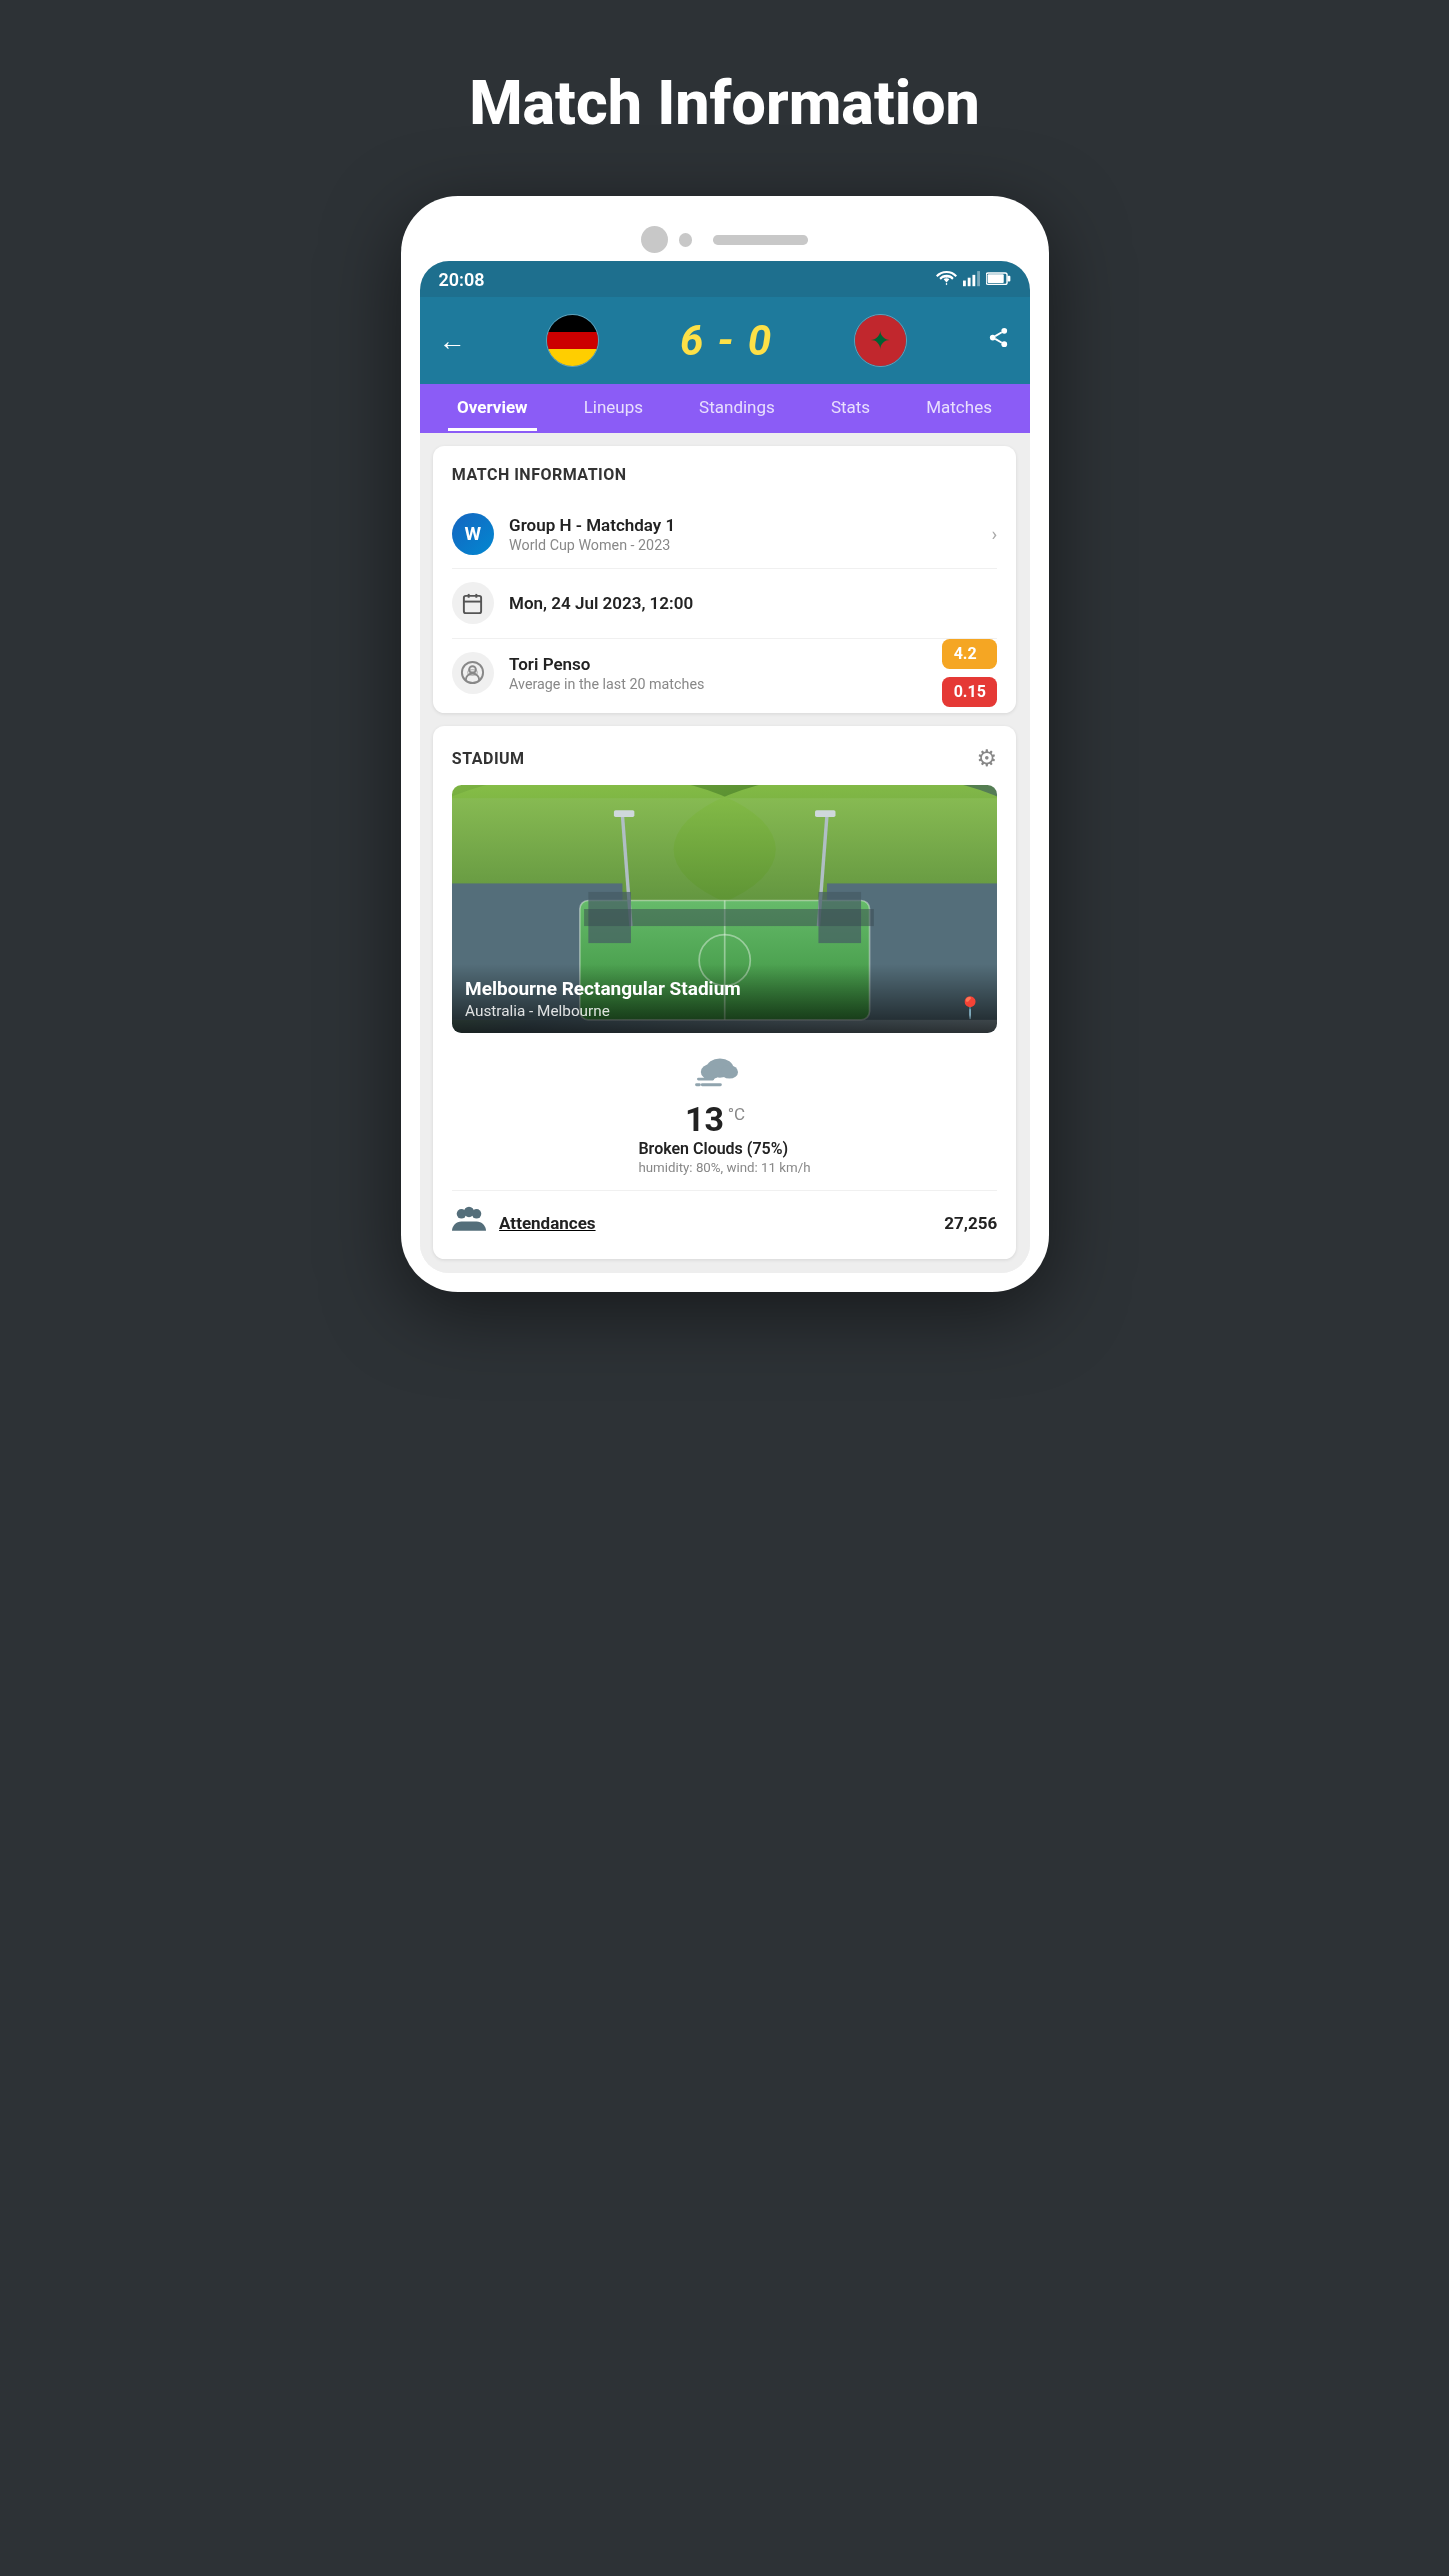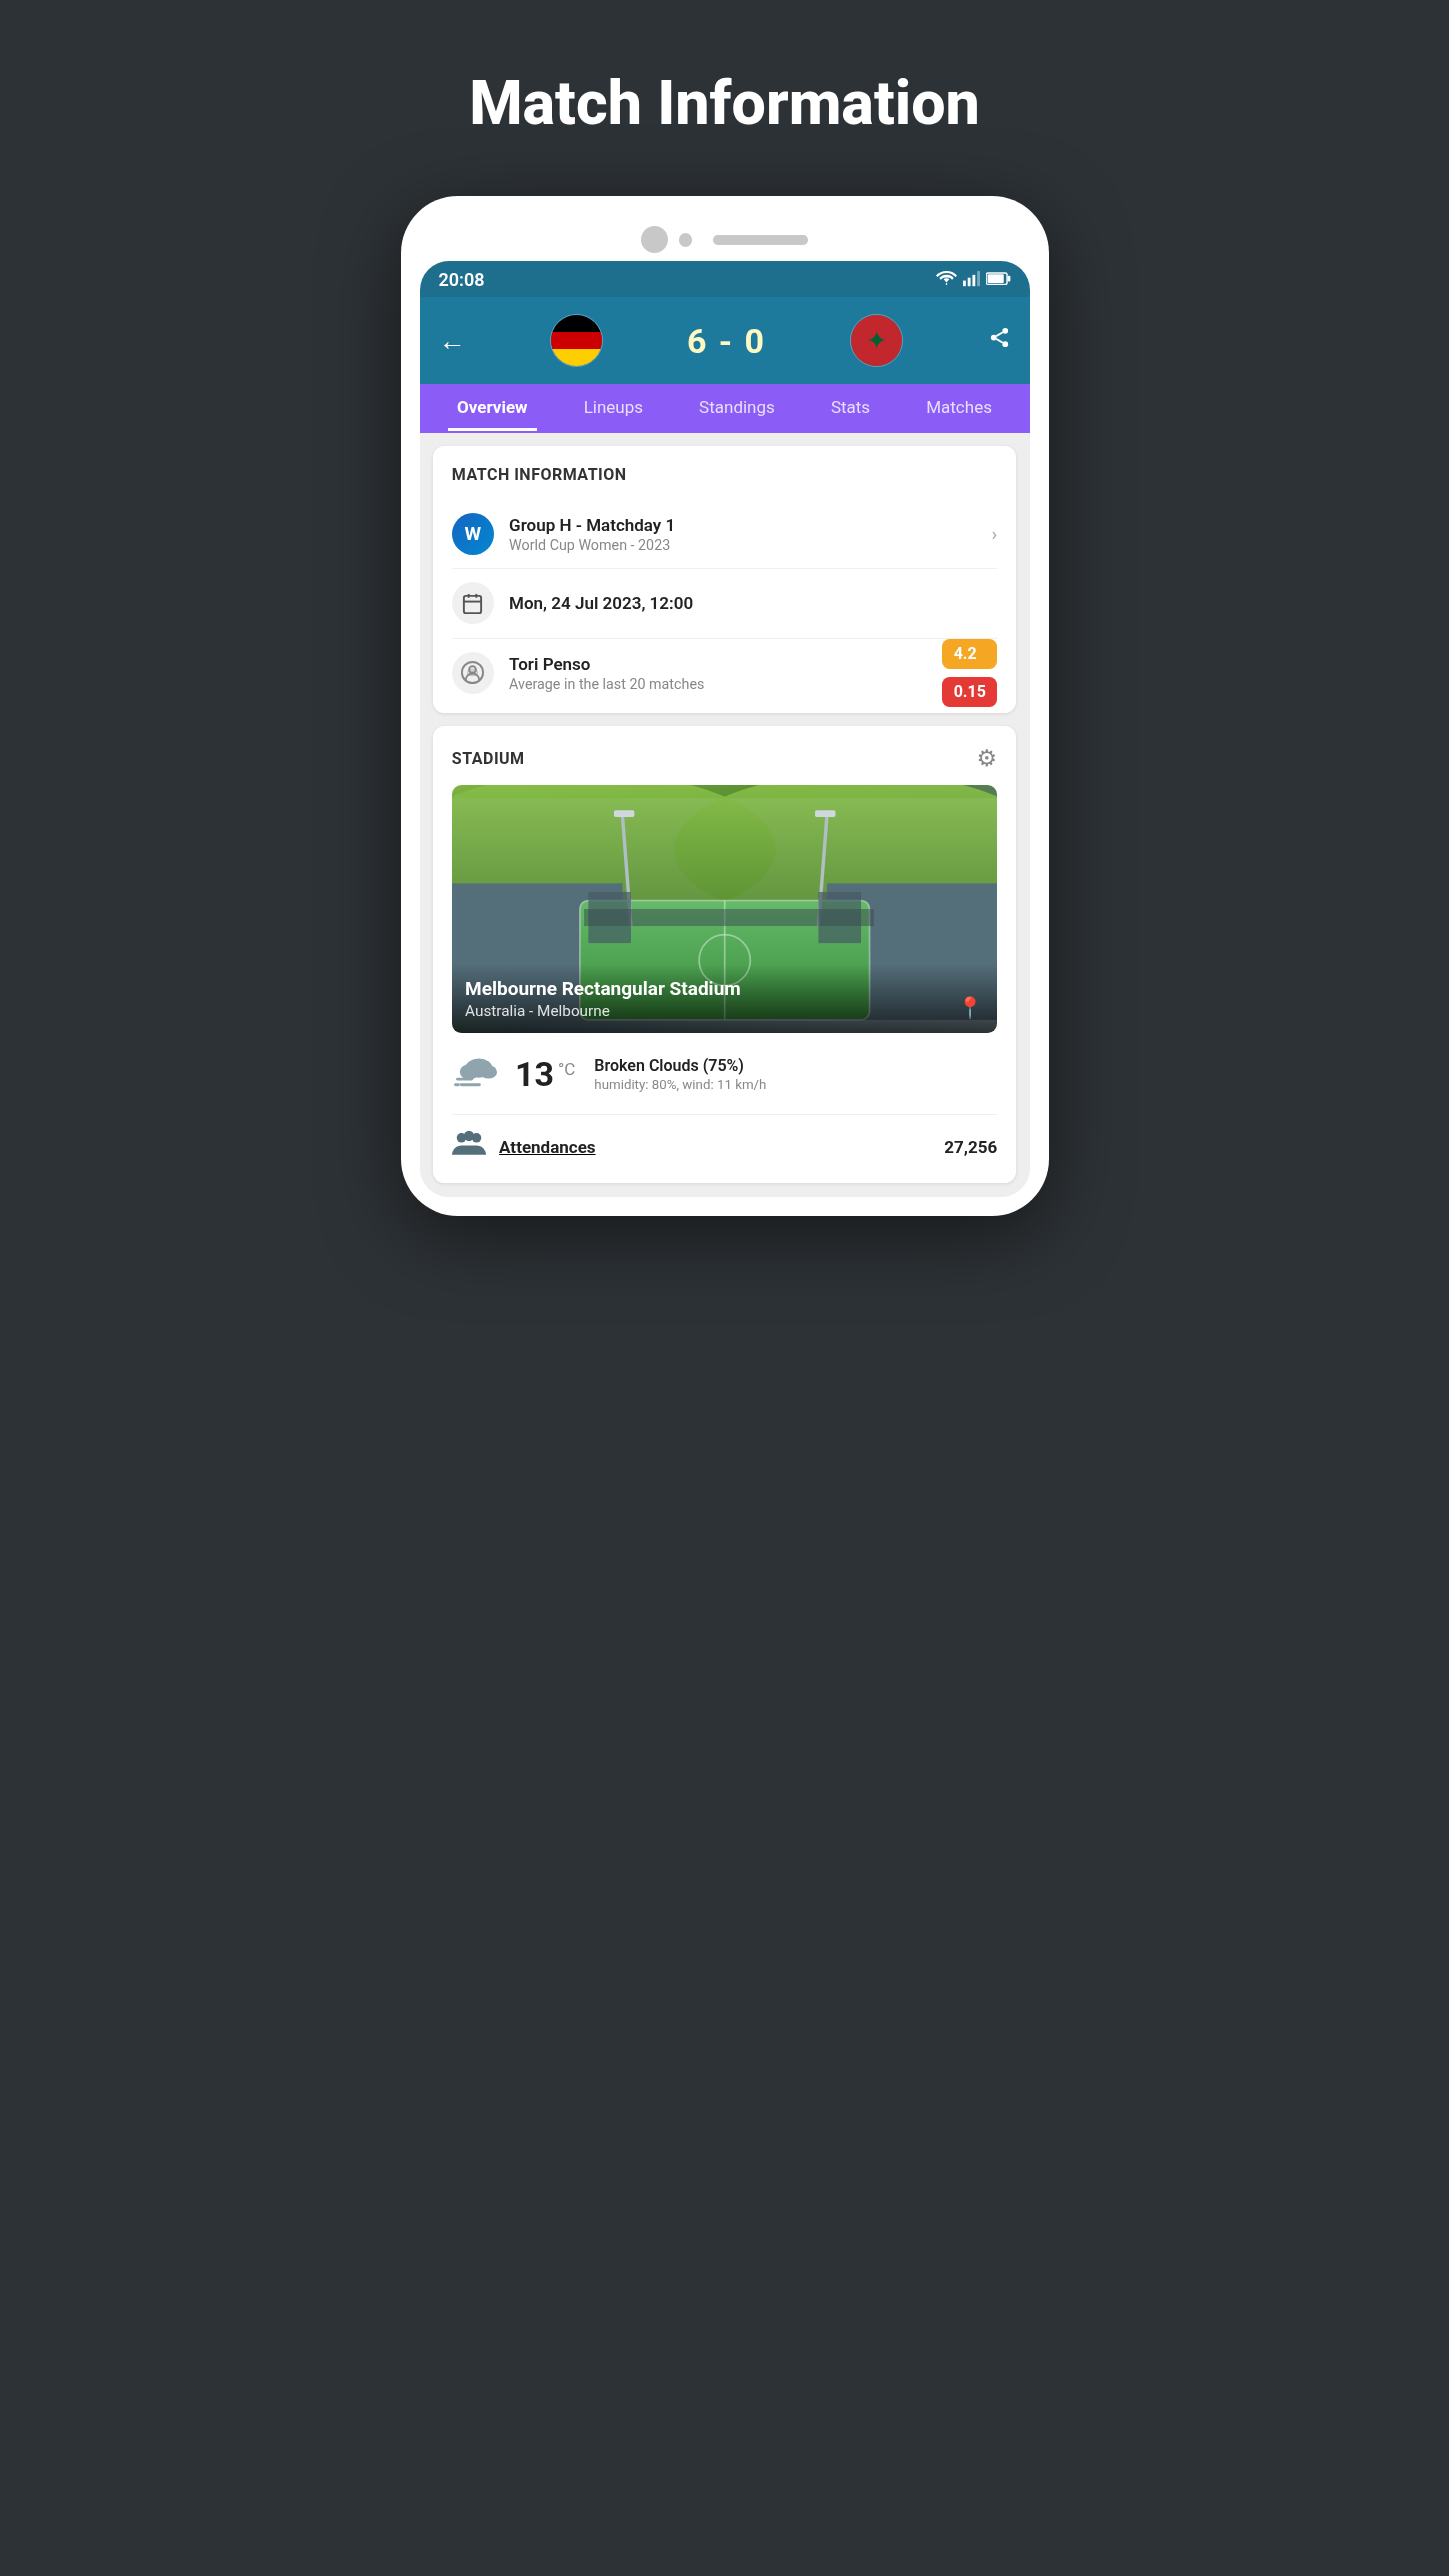--- a/index.html
+++ b/index.html
@@ -133,24 +133,25 @@
       position: relative;
     }
 
     .morocco-star {
       color: #006233;
       font-size: 25px;
       line-height: 1;
     }
 
     .score-text {
-      color: #fef9c3;
-      font-size: 34px;
+      color: #fde047;
+      font-size: 42px;
       font-weight: 700;
       letter-spacing: 1.9px;
+      font-style: italic;
     }
 
     .share-btn {
       color: white;
       font-size: 25px;
       cursor: pointer;
     }
 
     
     .nav-tabs {
@@ -321,20 +322,21 @@
       color: white;
       font-size: 21px;
     }
 
     
     .weather-row {
       display: flex;
       align-items: center;
       padding: 15.3px 0;
       border-bottom: 1px solid #f0f0f0;
+      flex-direction: column;
     }
 
     .weather-icon-area {
       margin-right: 13.3px;
       font-size: 34px;
       color: #90a4ae;
     }
 
     .weather-temp {
       font-size: 34px;

